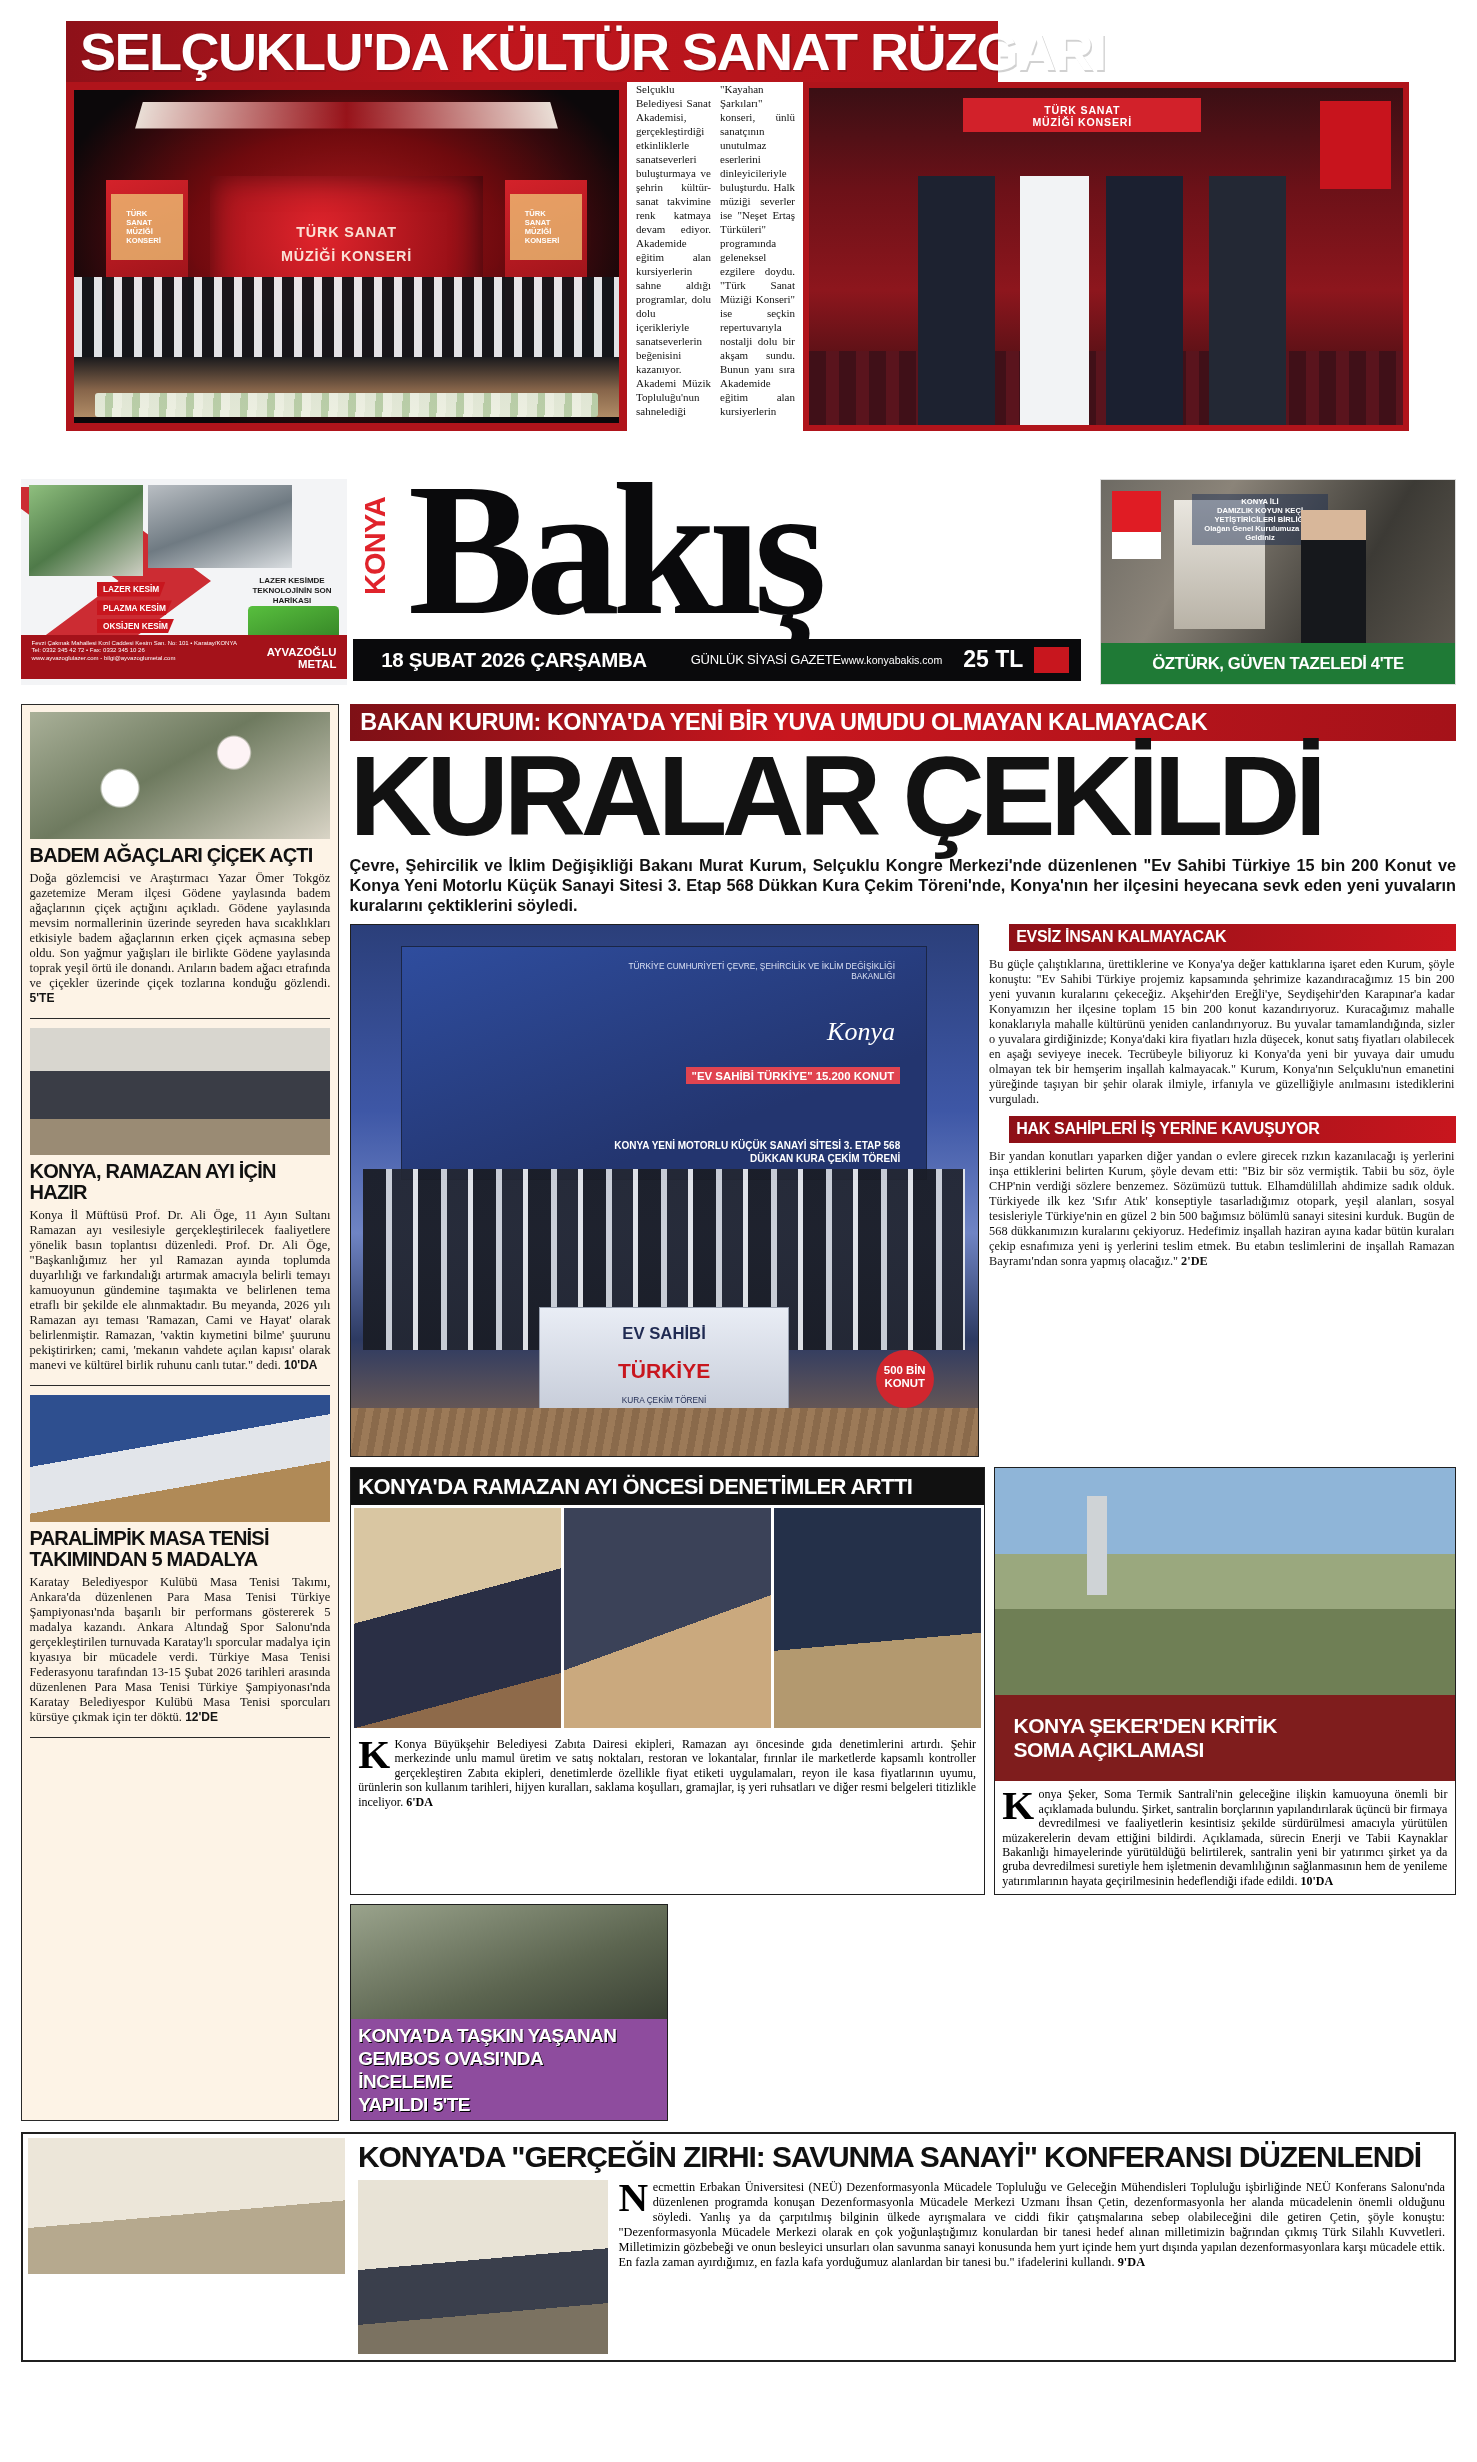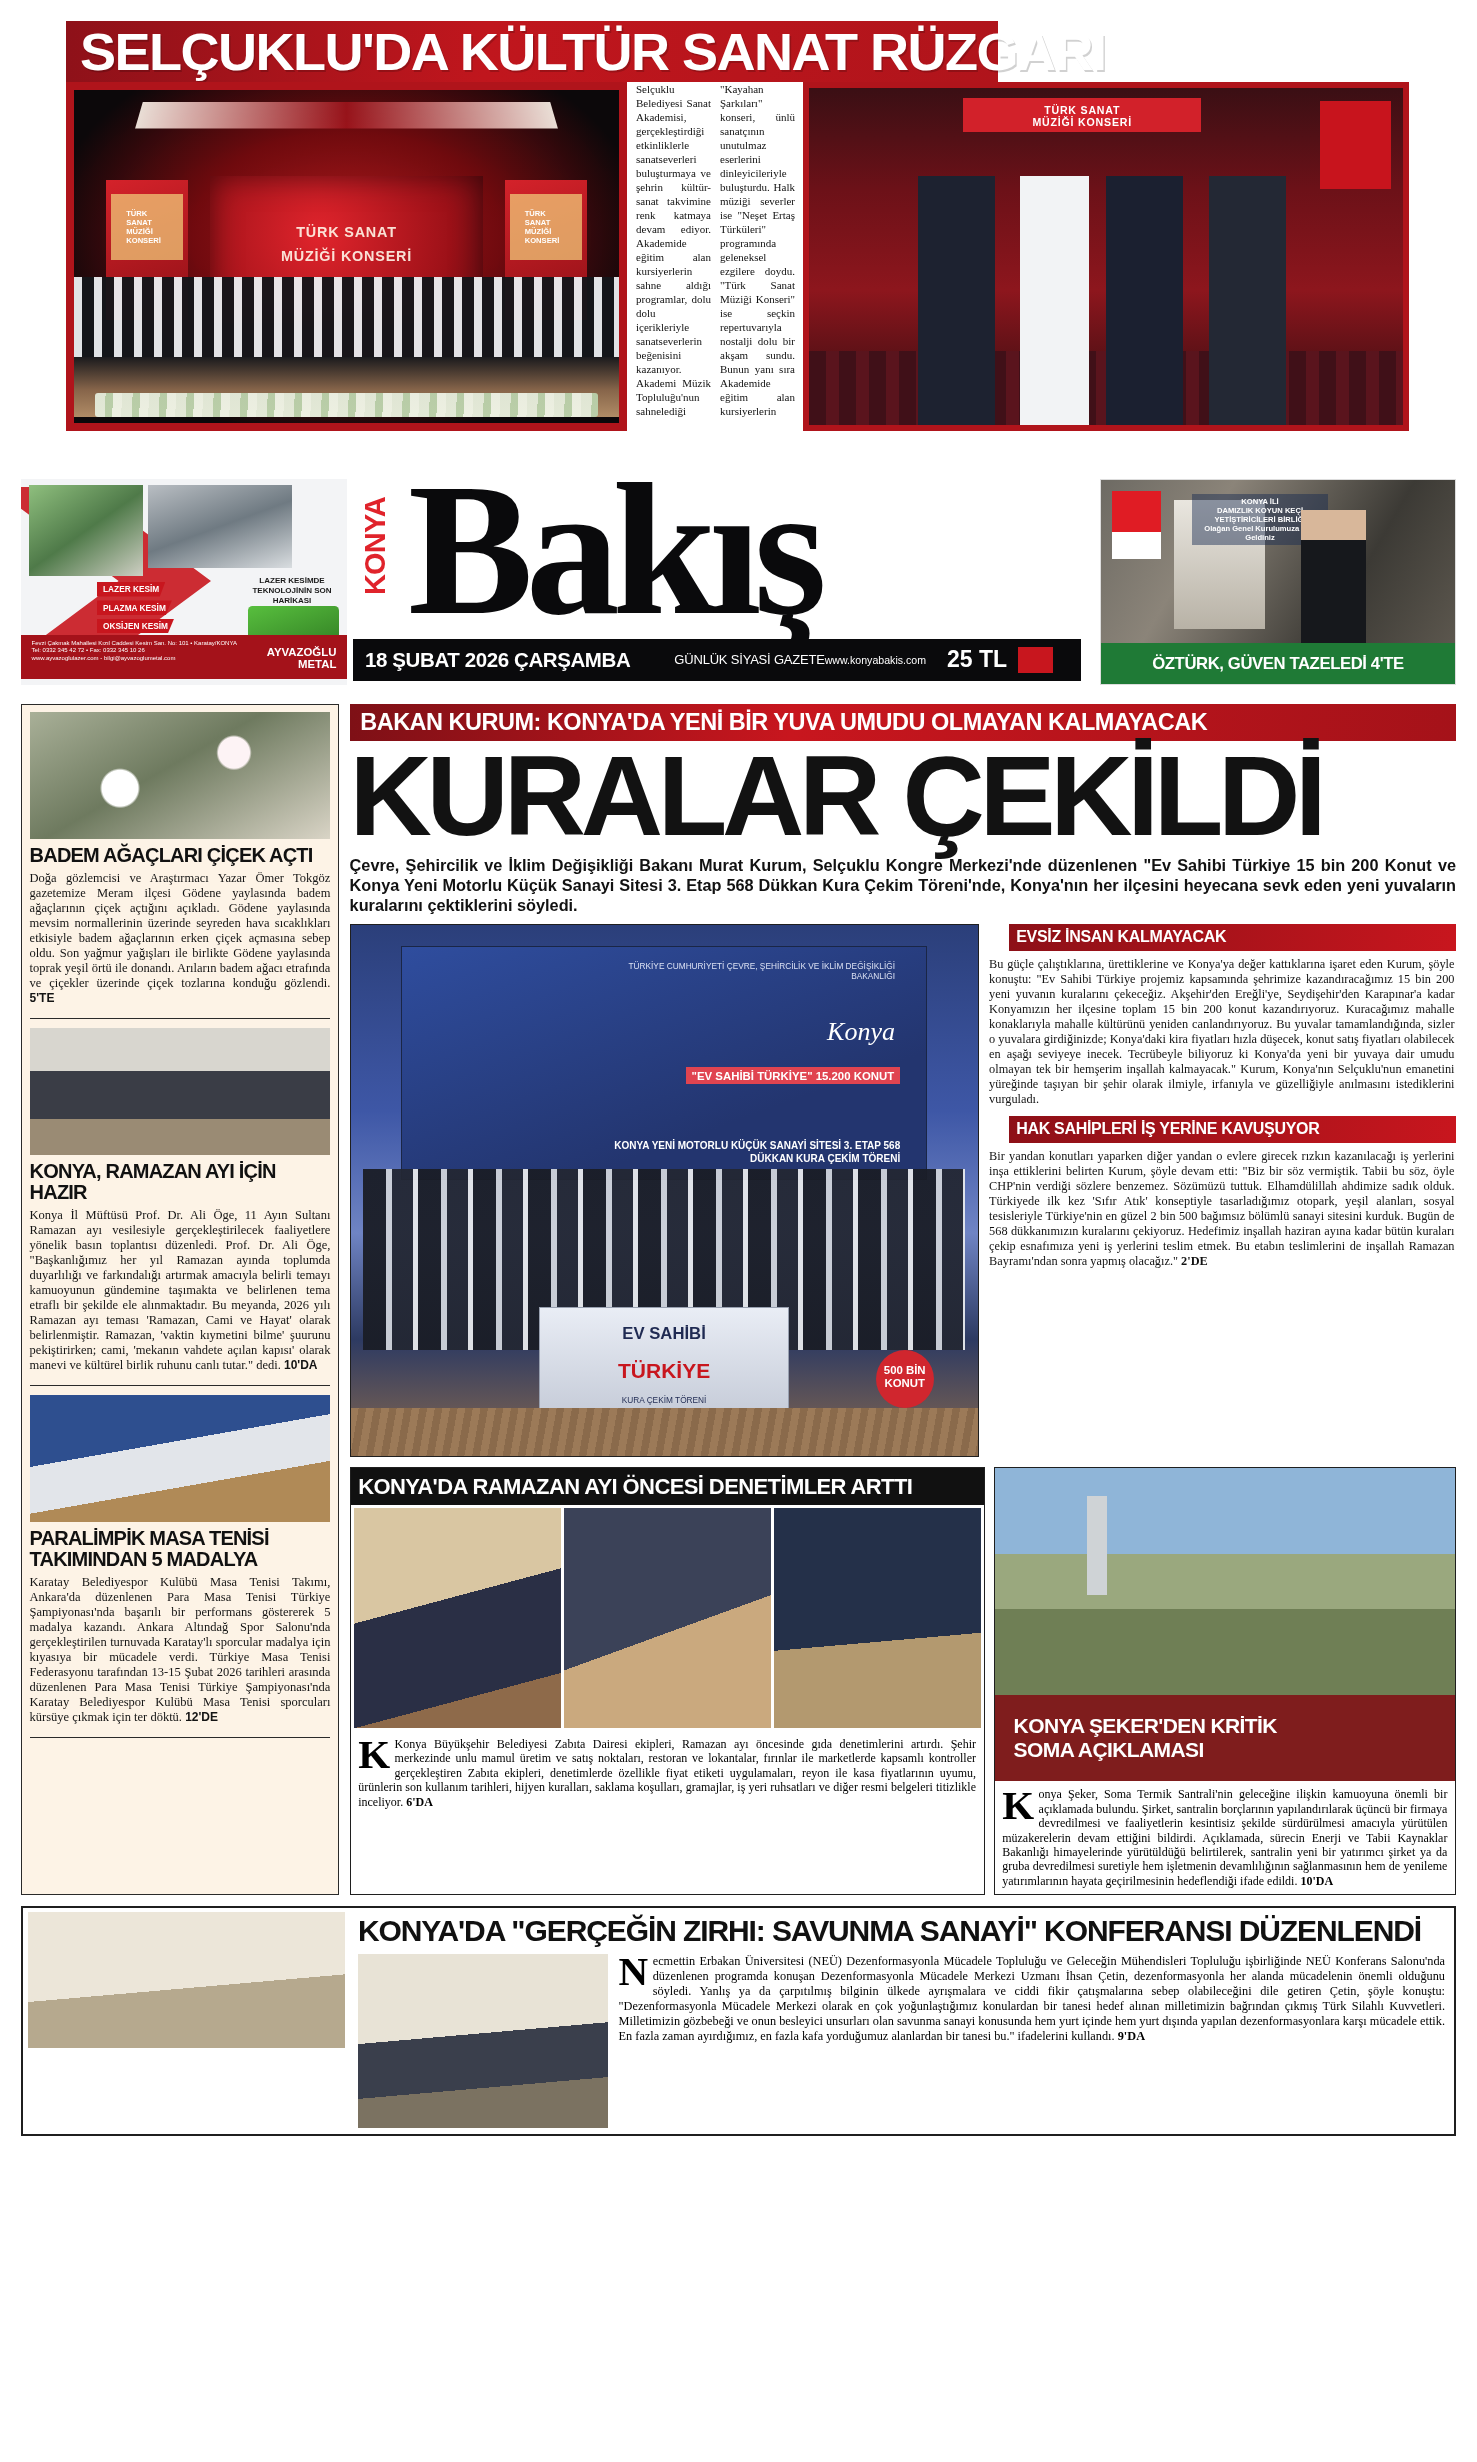--- a/index.html
+++ b/index.html
@@ -168,21 +168,21 @@
     font-weight:900; font-size:29px; letter-spacing:-0.8px;
   }
   .logo-bakis {
     position:absolute; left:55px; top:-20px;
     font-family:"Liberation Serif", serif; font-weight:700;
     font-size:188px; line-height:188px; color:#0a0a0c;
     letter-spacing:-7.6px;
   }
   .info-bar {
     position:absolute; left:0; bottom:4.5px; width:728px; height:42px;
-    background:#0a0a0c; display:flex; align-items:center; padding:0 12px;
+    background:#0a0a0c; display:flex; align-items:center; padding:0 12px;justify-content:flex-end;
   }
   .info-date {
     color:#fff; font-family:"Liberation Sans",sans-serif; font-weight:900;
     font-size:20.5px; letter-spacing:-0.4px;
   }
   .info-mid {
     color:#fff; font-family:"Liberation Sans",sans-serif; font-size:13px;
     margin-left:44px; letter-spacing:-0.2px;
   }
   .info-site { color:#fff; font-size:10.6px; font-family:"Liberation Sans",sans-serif; }
@@ -588,20 +588,31 @@
             <span>SOMA AÇIKLAMASI</span>
           </div>
           <div class="pg-text">
             <span class="dropcap">K</span>
             <span>onya Şeker, Soma Termik Santrali'nin geleceğine ilişkin kamuoyuna önemli bir açıklamada bulundu. Şirket, santralin borçlarının yapılandırılarak üçüncü bir firmaya devredilmesi ve faaliyetlerin kesintisiz şekilde sürdürülmesi amacıyla yürütülen müzakerelerin devam ettiğini bildirdi. Açıklamada, sürecin Enerji ve Tabii Kaynaklar Bakanlığı himayelerinde yürütüldüğü belirtilerek, santralin yeni bir yatırımcı şirket ya da gruba devredilmesi suretiyle hem işletmenin devamlılığının sağlanmasının hem de yenileme yatırımlarının hayata geçirilmesinin hedeflendiği ifade edildi.</span>
             <b>10'DA</b>
           </div>
         </div>
       </div>
 
+      <div class="gembos">
+        <div class="gembos-box">
+          <div class="gembos-photo"></div>
+          <div class="gembos-head">
+            <span>KONYA'DA TAŞKIN YAŞANAN</span><br>
+            <span>GEMBOS OVASI'NDA</span><br>
+            <span>İNCELEME</span><br>
+            <span>YAPILDI 5'TE</span>
+          </div>
+        </div>
+      </div>
 
     </div>
   </div>
 
   <div class="bottom">
     <div class="bottom-left">
       <div class="bl-photo"></div>
     </div>
     <div class="bottom-main">
       <div class="bottom-title">KONYA'DA "GERÇEĞİN ZIRHI: SAVUNMA SANAYİ" KONFERANSI DÜZENLENDİ</div>

